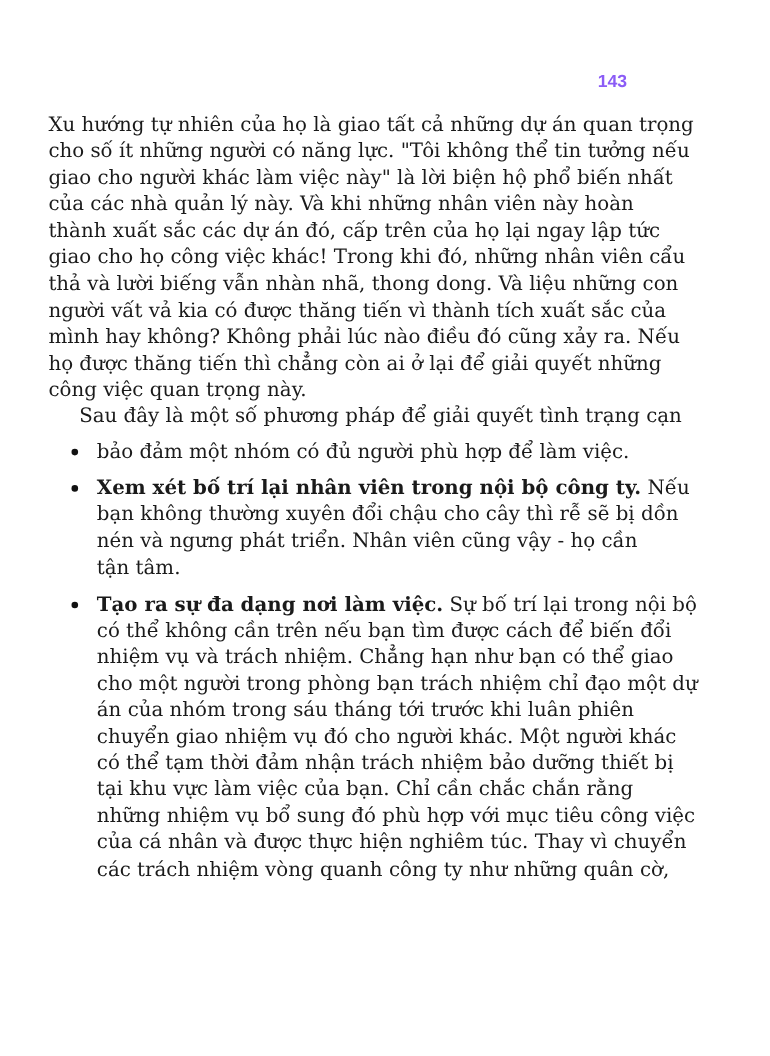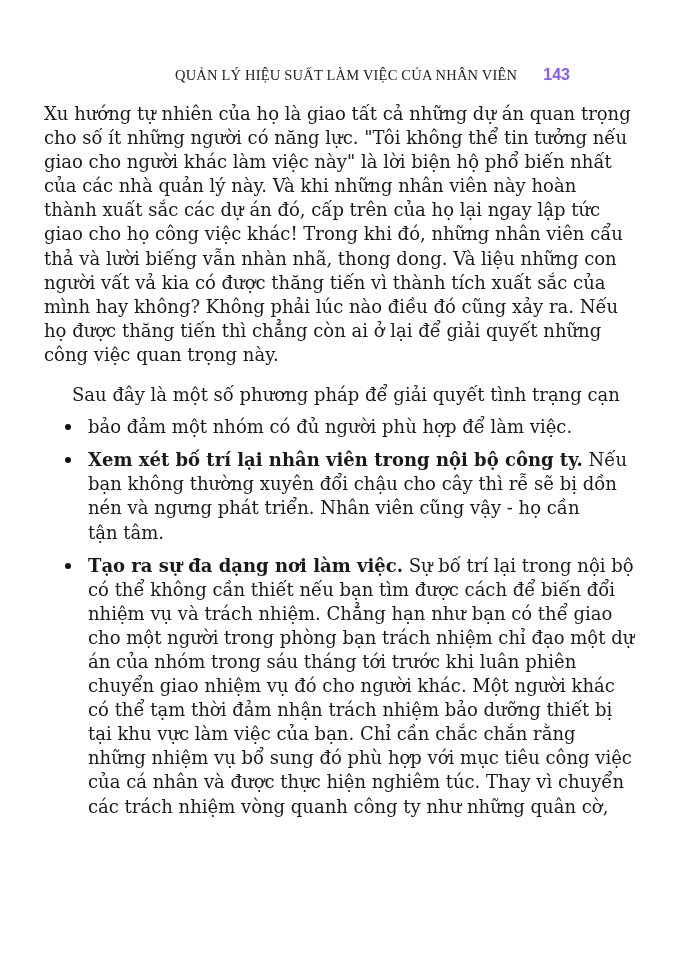--- a/index.html
+++ b/index.html
@@ -15,39 +15,38 @@
     font-family: "Liberation Serif", serif;
   }
   .running-title { font-size: 14.5px; letter-spacing: 0.2px; color: #222; }
   .page-number { font-family: "Liberation Sans", sans-serif; font-weight: bold; font-size: 16px; margin-left: 26px; color: #8b5cf6; }
 
   .body-text {
     position: absolute; left: 44px; top: 102px; width: 526px;
     font-size: 18px; line-height: 24.1px; text-align: justify;
   }
   .para { margin: 0; }
-  .para.indent { text-indent: 28px; margin-top: 16px; }
+  .para.indent { text-indent: 28px; margin-top: 0; }
   .line { display: block; text-align: justify; text-align-last: justify; white-space: nowrap; }
   .line.last { text-align-last: left; }
 
   .bullets { list-style: none; margin: 8px 0 0 0; padding: 0; }
   .bullet-item { position: relative; padding-left: 44px; margin-bottom: 9px; }
   .bullet-dot {
     position: absolute; left: 21px; top: 9px; width: 6px; height: 6px; border-radius: 50%;
     background: #111;
   }
   .bold { font-weight: bold; }
 </style>
 </head>
 <body>
 
 <div class="page">
 
   <div class="running-head">
-    <span class="running-title">QUẢN LÝ HIỆU SUẤT LÀM VIỆC CỦA NHÂN VIÊN</span>
     <span class="page-number">143</span>
   </div>
 
   <div class="body-text">
 
     <p class="para">
       <span class="line">Xu hướng tự nhiên của họ là giao tất cả những dự án quan trọng</span>
       <span class="line">cho số ít những người có năng lực. "Tôi không thể tin tưởng nếu</span>
       <span class="line">giao cho người khác làm việc này" là lời biện hộ phổ biến nhất</span>
       <span class="line">của các nhà quản lý này. Và khi những nhân viên này hoàn</span>
@@ -75,21 +74,21 @@
         <span class="bullet-dot"></span>
         <span class="line"><span class="bold">Xem xét bố trí lại nhân viên trong nội bộ công ty.</span><span> Nếu</span></span>
         <span class="line">bạn không thường xuyên đổi chậu cho cây thì rễ sẽ bị dồn</span>
         <span class="line">nén và ngưng phát triển. Nhân viên cũng vậy - họ cần</span>
         <span class="line last">tận tâm.</span>
       </li>
 
       <li class="bullet-item">
         <span class="bullet-dot"></span>
         <span class="line"><span class="bold">Tạo ra sự đa dạng nơi làm việc.</span><span> Sự bố trí lại trong nội bộ</span></span>
-        <span class="line">có thể không cần thiết nếu bạn tìm được cách để biến đổi</span>
+        <span class="line">có thể không cần trên nếu bạn tìm được cách để biến đổi</span>
         <span class="line">nhiệm vụ và trách nhiệm. Chẳng hạn như bạn có thể giao</span>
         <span class="line">cho một người trong phòng bạn trách nhiệm chỉ đạo một dự</span>
         <span class="line">án của nhóm trong sáu tháng tới trước khi luân phiên</span>
         <span class="line">chuyển giao nhiệm vụ đó cho người khác. Một người khác</span>
         <span class="line">có thể tạm thời đảm nhận trách nhiệm bảo dưỡng thiết bị</span>
         <span class="line">tại khu vực làm việc của bạn. Chỉ cần chắc chắn rằng</span>
         <span class="line">những nhiệm vụ bổ sung đó phù hợp với mục tiêu công việc</span>
         <span class="line">của cá nhân và được thực hiện nghiêm túc. Thay vì chuyển</span>
         <span class="line">các trách nhiệm vòng quanh công ty như những quân cờ,</span>
       </li>

